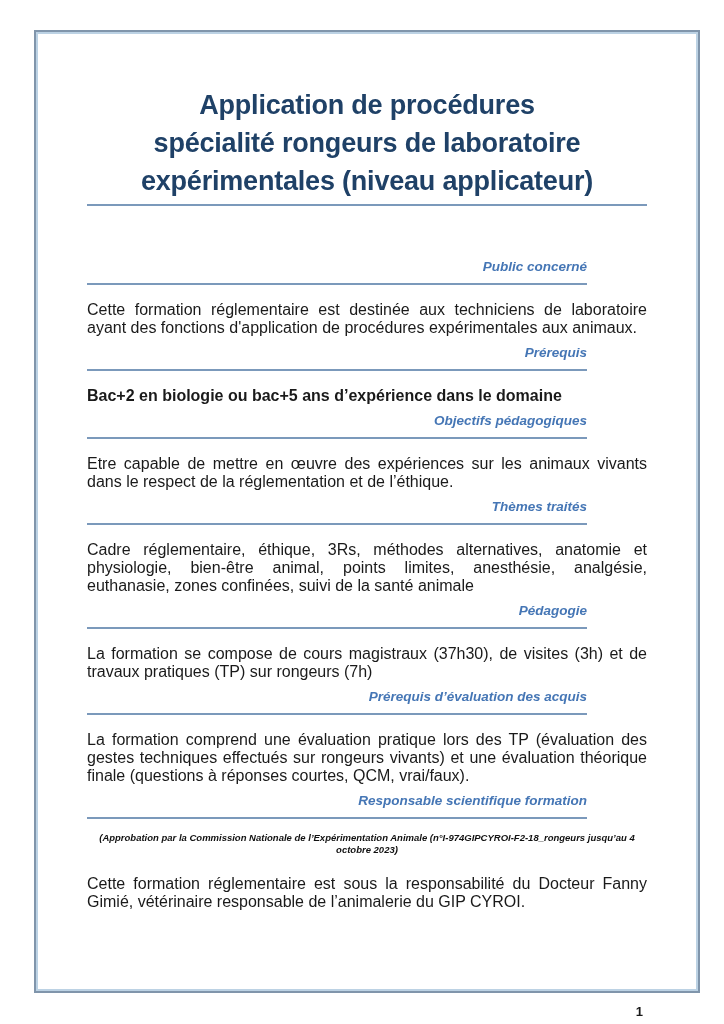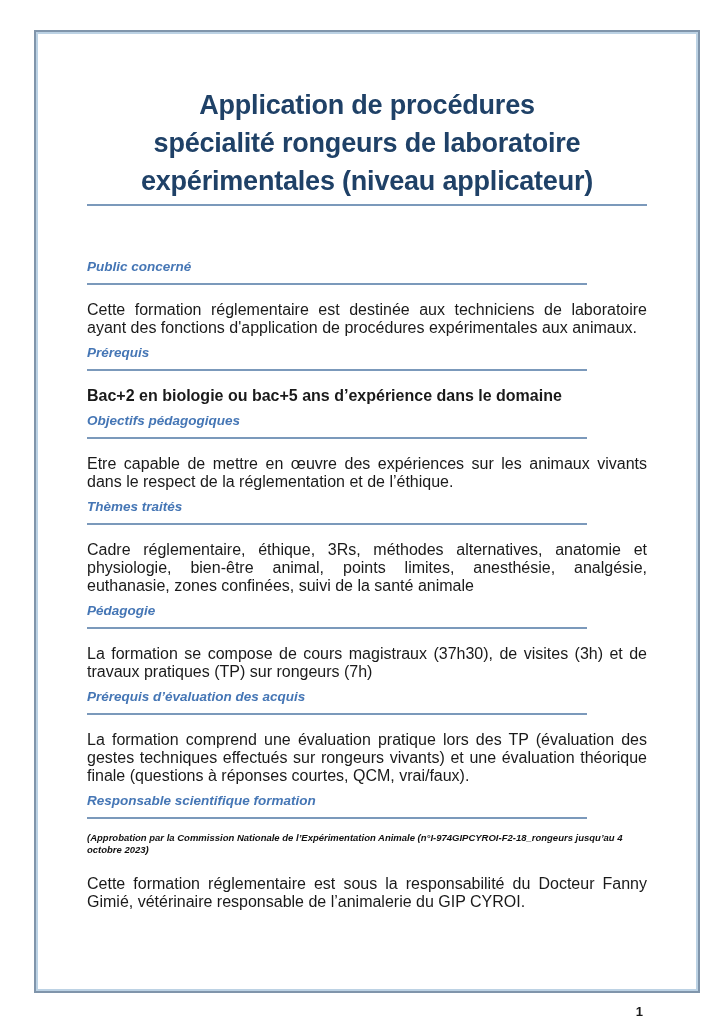--- a/index.html
+++ b/index.html
@@ -54,40 +54,41 @@
     margin: 8px 0 0 0;
     padding: 0 0 8px 0;
     width: 500px;
     box-sizing: border-box;
     border-bottom: 2px solid #7b99bb;
     color: #4576b5;
     font-size: 13.5px;
     line-height: 16px;
     font-weight: bold;
     font-style: italic;
+    text-align: right;
   }
   p.body-text {
     margin: 16px 0 0 0;
     color: #1a1a1a;
     font-size: 16px;
     line-height: 18px;
     text-align: justify;
   }
   p.body-text.bold {
     font-weight: bold;
     text-align: left;
   }
   p.approval-note {
     margin: 13px 0 0 0;
     color: #111111;
     font-size: 9.5px;
     line-height: 12px;
     font-weight: bold;
     font-style: italic;
-    text-align: left;
+    text-align: center;
   }
   p.approval-note + p.body-text {
     margin-top: 19px;
   }
   .page-number {
     position: absolute;
     right: 55px;
     bottom: 26px;
     color: #1a1a1a;
     font-size: 13px;

